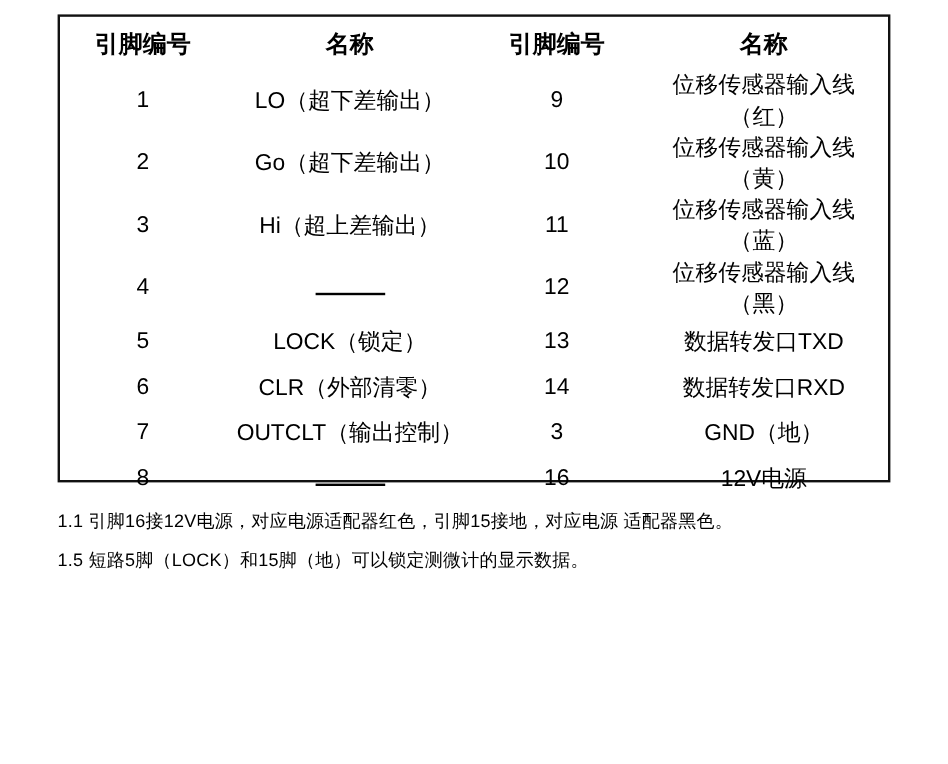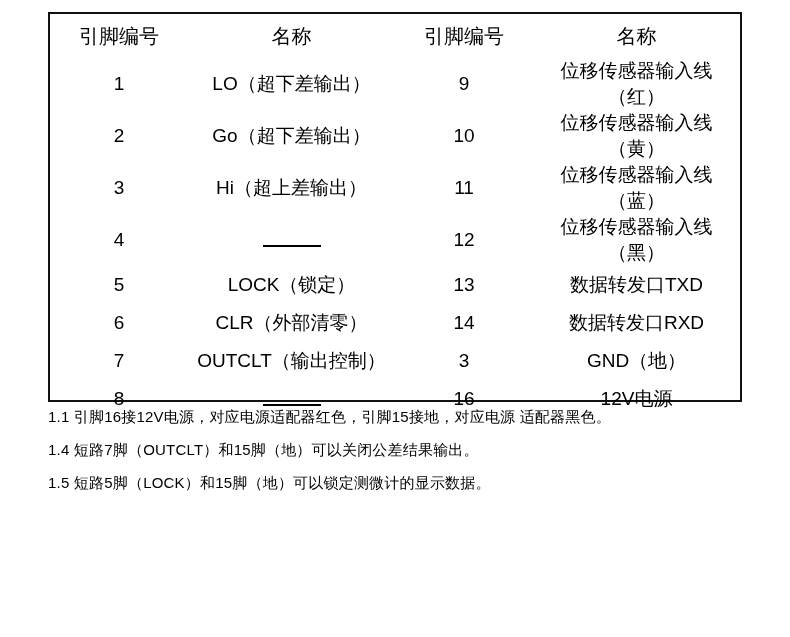--- a/index.html
+++ b/index.html
@@ -39,40 +39,40 @@
   table.pin-table th,
   table.pin-table td {
     border: none;
     text-align: center;
     vertical-align: middle;
     padding: 0;
     font-weight: normal;
   }
   table.pin-table th {
     font-size: 20px;
-    font-weight: normal;
+    font-weight: bold;
     height: 44px;
   }
   table.pin-table td {
     font-size: 19px;
     height: 38px;
   }
   col.c-num { width: 20%; }
   col.c-name { width: 30%; }
   .dash {
     display: inline-block;
     width: 58px;
     border-bottom: 2px solid #000000;
     height: 11px;
     vertical-align: middle;
   }
   .notes {
     position: absolute;
     left: 48px;
-    top: 402px;
+    top: 420px;
     width: 710px;
   }
   .note-line {
     font-size: 15px;
     line-height: 1.0;
     margin: 0 0 11px 0;
     padding: 7px 0 0 0;
     white-space: nowrap;
     letter-spacing: 0.2px;
   }
@@ -146,17 +146,16 @@
           <td><span class="dash"></span></td>
           <td>16</td>
           <td>12V电源</td>
         </tr>
       </tbody>
     </table>
   </div>
 
   <div class="notes">
     <p class="note-line">1.1 引脚16接12V电源，对应电源适配器红色，引脚15接地，对应电源 适配器黑色。</p>
-    <p class="note-line">1.4 短路7脚（OUTCLT）和15脚（地）可以关闭公差结果输出。</p>
     <p class="note-line">1.5 短路5脚（LOCK）和15脚（地）可以锁定测微计的显示数据。</p>
   </div>
 
 </div>
 
 </body></html>

